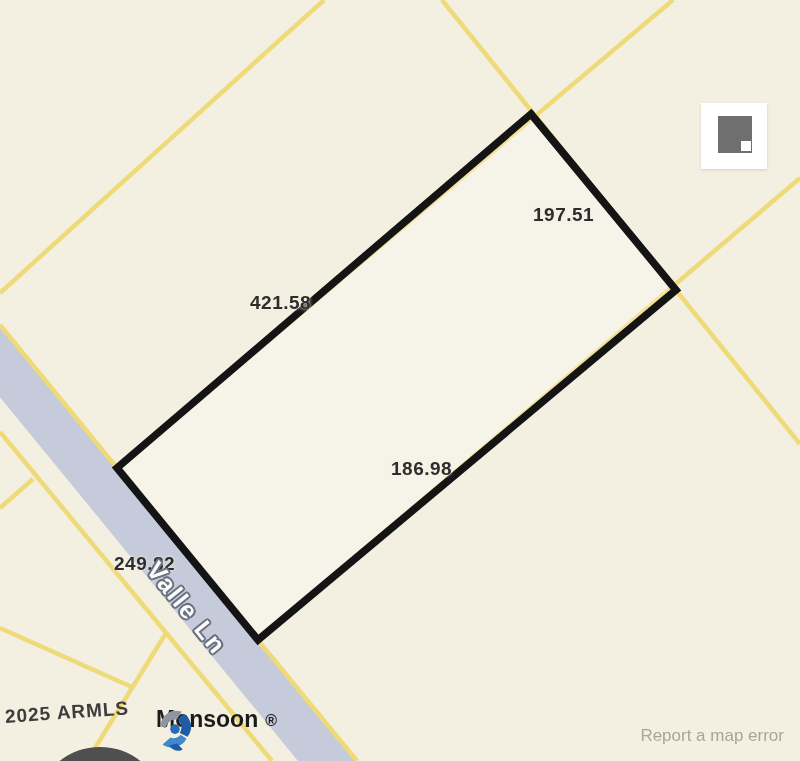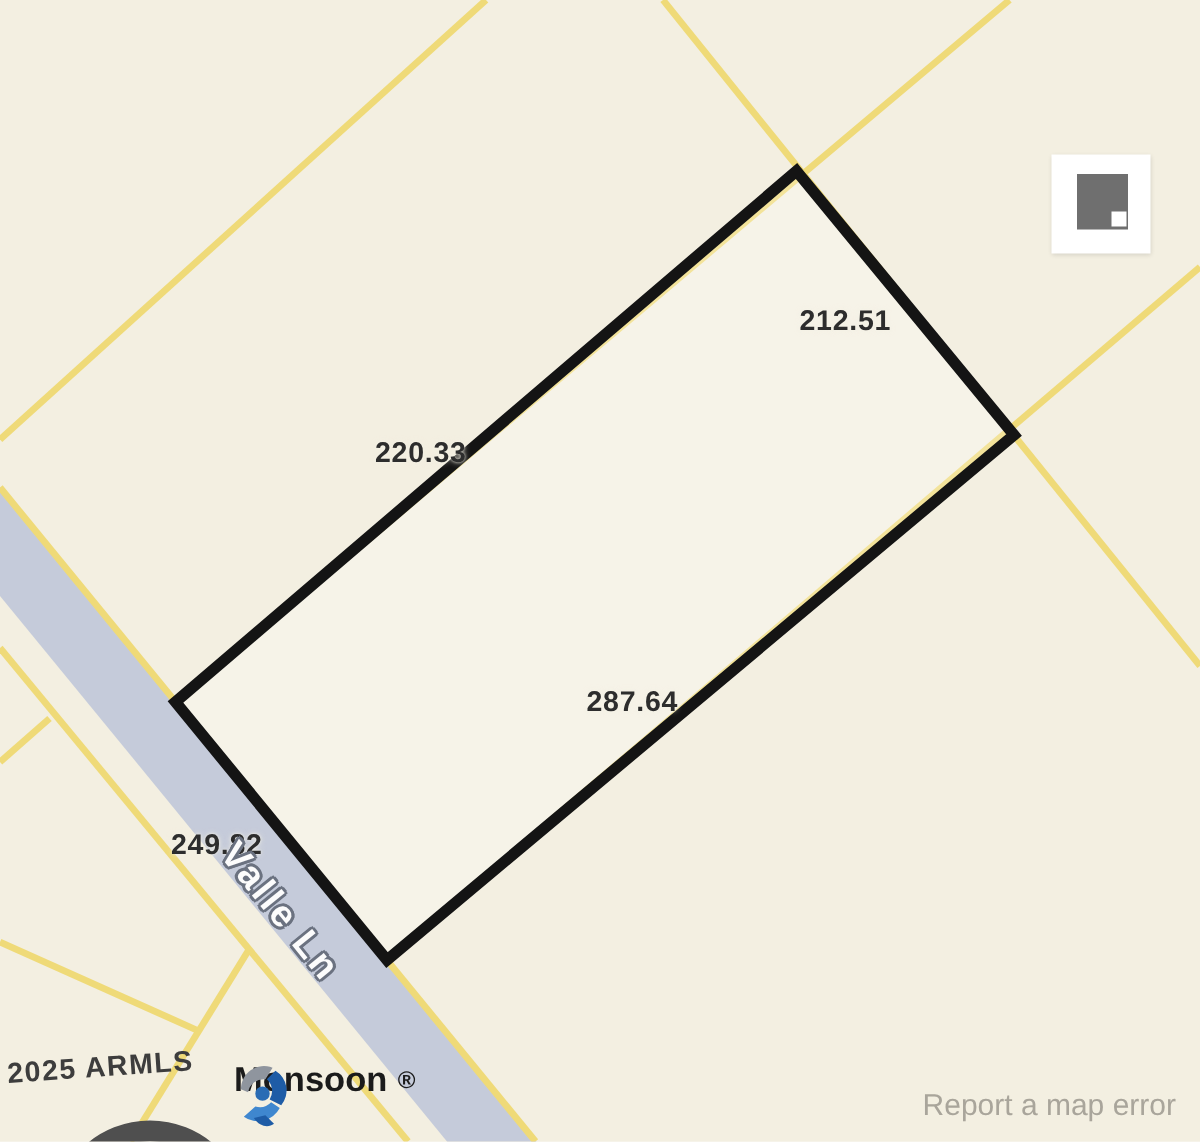--- a/index.html
+++ b/index.html
@@ -84,21 +84,21 @@
     font-size:16px;
     font-weight:bold;
     color:#1b1b1b;
     margin-left:7px;
     position:relative;
     top:1px;
   }
   .report-error{
     position:absolute;
     right:16px;top:726px;
-    font-size:20px;
+    font-size:17px;
     color:#a9a59b;
     white-space:nowrap;
     cursor:pointer;
   }
 </style>
 </head>
 <body>
 
 <div id="stage">
 
@@ -117,23 +117,23 @@
 
     <line x1="-18" y1="339" x2="340" y2="776" stroke="#c5cbda" stroke-width="46"></line>
 
     <line x1="0" y1="325" x2="357" y2="761" stroke="#efda78" stroke-width="4.5"></line>
 
     <polygon points="531,114 676,290 258,640 117,468" fill="rgba(255,255,255,0.25)" stroke="#141414" stroke-width="7.5" stroke-linejoin="miter"></polygon>
 
     <circle cx="100" cy="812" r="58" fill="none" stroke="#4f4f4f" stroke-width="14"></circle>
   </svg>
 
-  <div class="dim-label" style="left:533px;top:204px">212.51</div>
-  <div class="dim-label" style="left:250px;top:292px">220.33</div>
-  <div class="dim-label" style="left:391px;top:458px">287.64</div>
+  <div class="dim-label" style="left:533px;top:204px">197.51</div>
+  <div class="dim-label" style="left:250px;top:292px">421.58</div>
+  <div class="dim-label" style="left:391px;top:458px">186.98</div>
   <div class="dim-label" style="left:114px;top:553px">249.82</div>
 
   <div class="road-label">Valle Ln</div>
 
   <div class="map-button">
     <div class="glyph">
       <div class="glyph-notch"></div>
     </div>
   </div>
 

